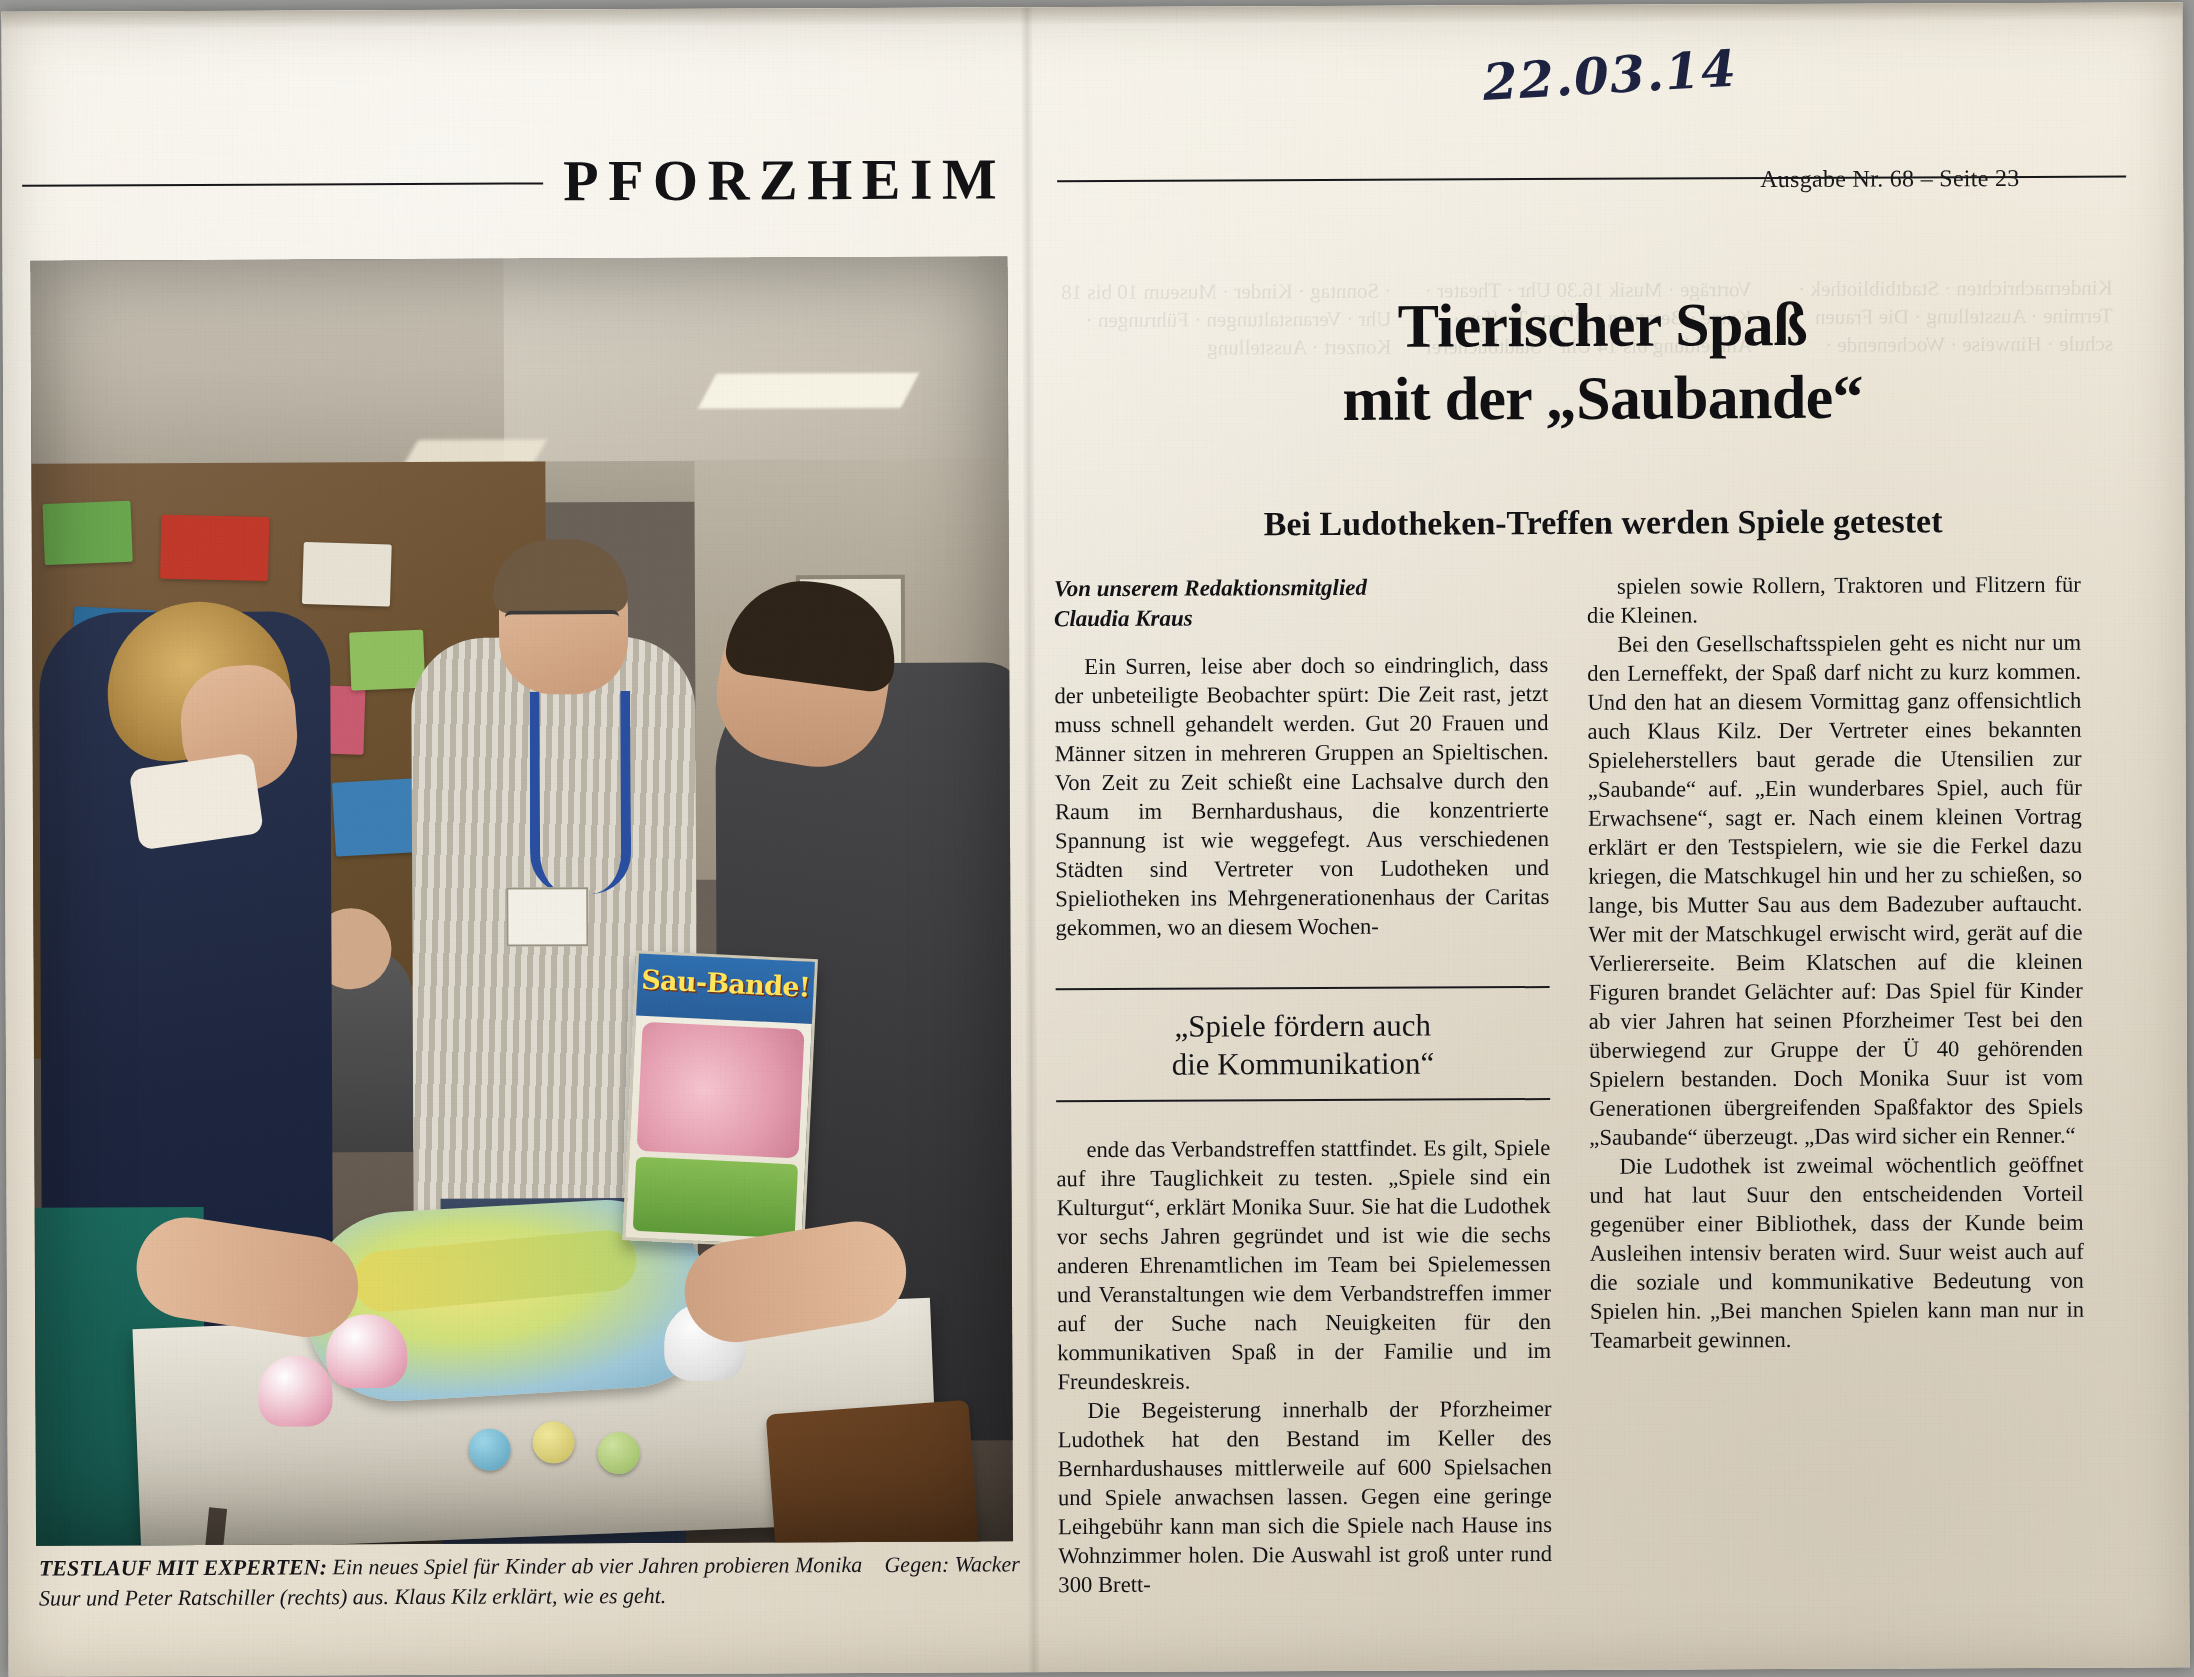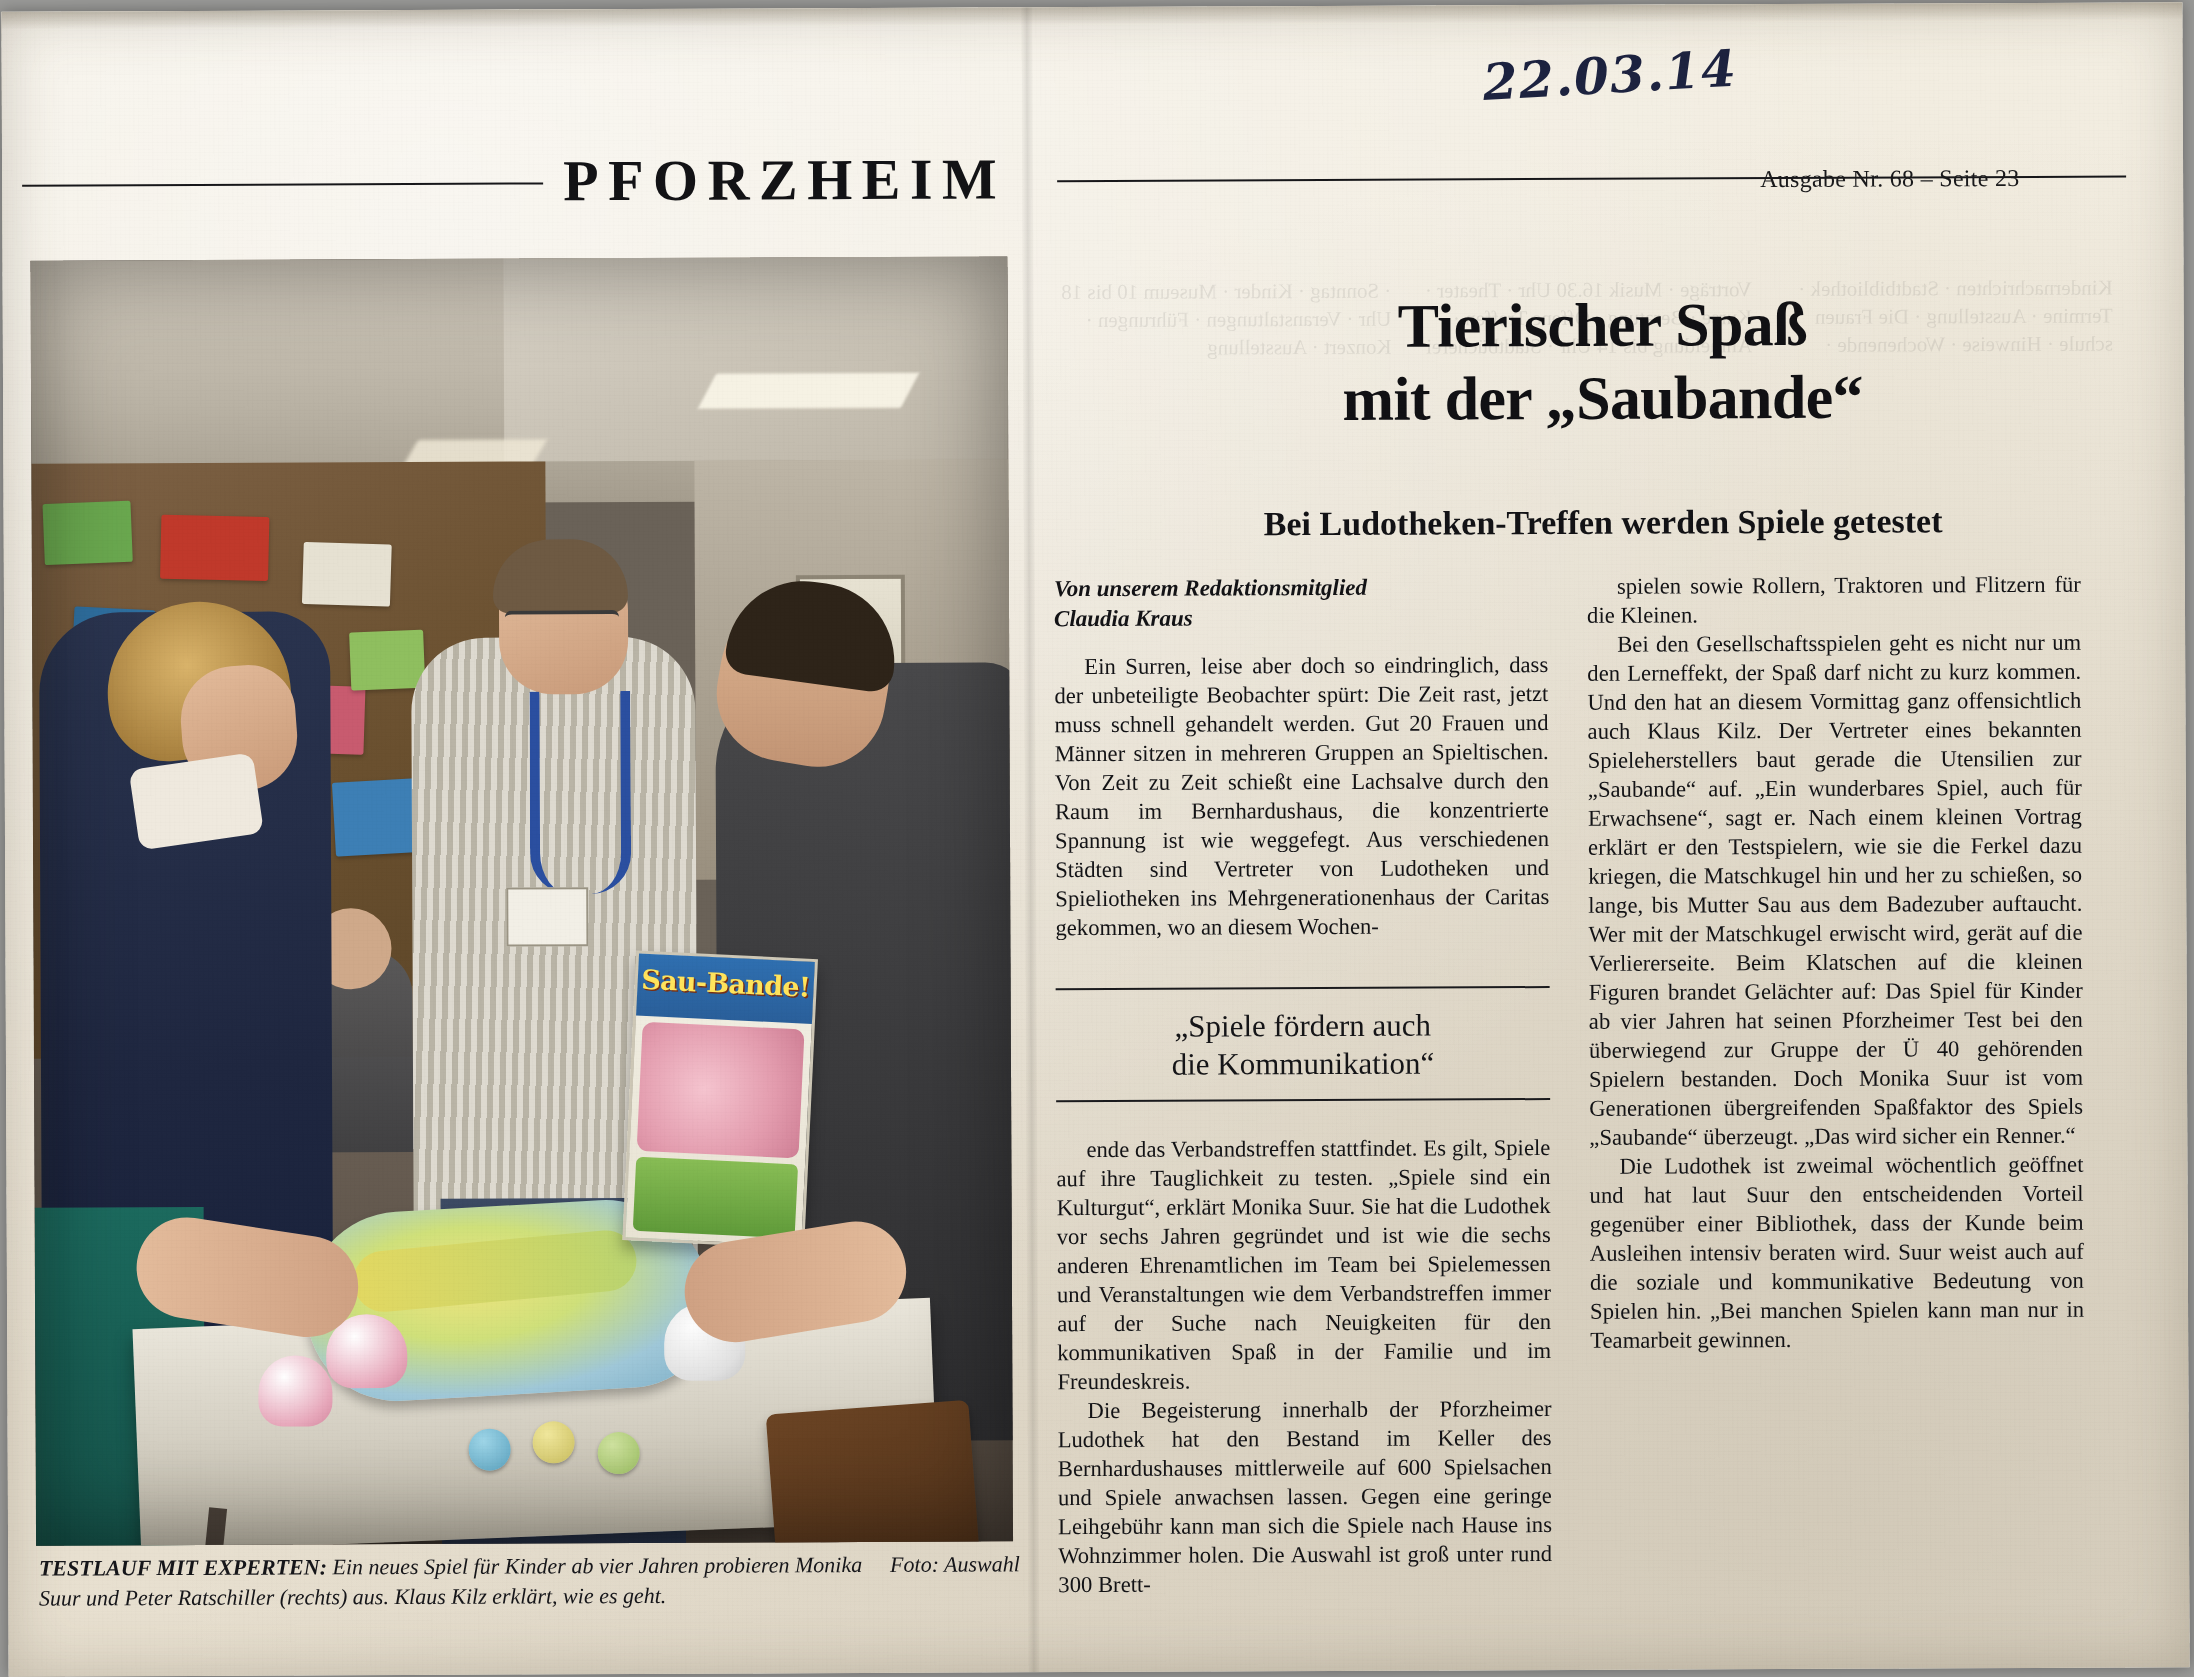--- a/index.html
+++ b/index.html
@@ -507,21 +507,21 @@
         </div>
 
         <div class="ph arm-left"></div>
         <div class="ph arm-right"></div>
         <div class="ph chair"></div>
 
         <div class="vignette"></div>
       </div>
 
       <div class="photo-caption">
-        <span class="credit">Foto: Auswahl</span><b>TESTLAUF MIT EXPERTEN:</b><span> Ein neues Spiel für Kinder ab vier Jahren probieren Monika Suur und Peter Ratschiller (rechts) aus. Klaus Kilz erklärt, wie es geht.</span>
+        <span class="credit">Gegen: Wacker</span><b>TESTLAUF MIT EXPERTEN:</b><span> Ein neues Spiel für Kinder ab vier Jahren probieren Monika Suur und Peter Ratschiller (rechts) aus. Klaus Kilz erklärt, wie es geht.</span>
       </div>
     </div>
 
     <div class="headline">
       <div>Tierischer Spaß</div>
       <div>mit der „Saubande“</div>
     </div>
     <div class="subhead">Bei Ludotheken-Treffen werden Spiele getestet</div>
 
     <div class="col" id="col1">

